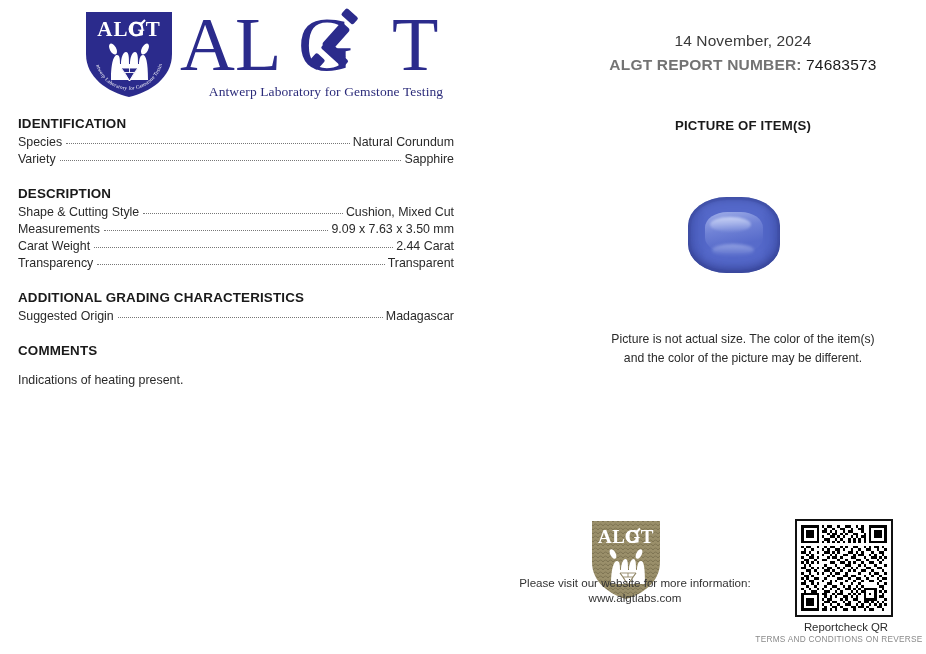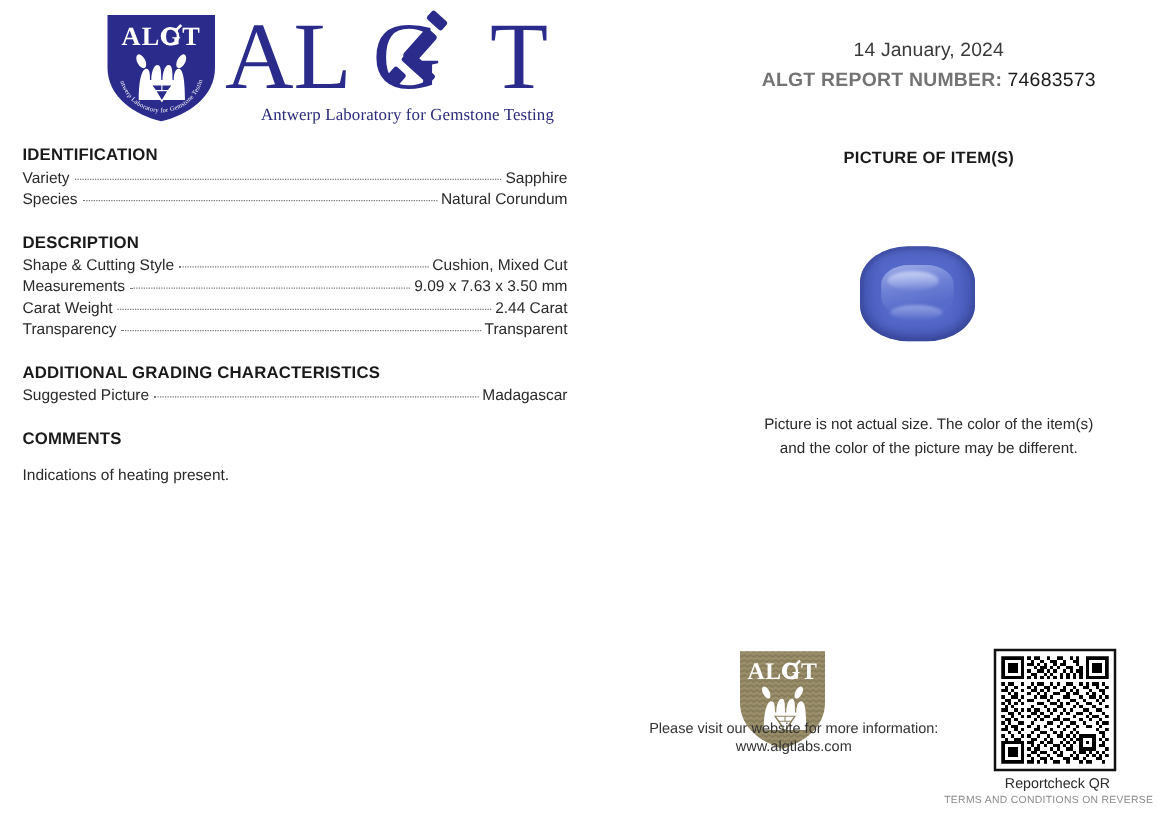--- a/index.html
+++ b/index.html
@@ -304,41 +304,41 @@
         <rect x="140" y="44" width="30" height="9" rx="2" transform="rotate(42 155 48)"></rect>
         <rect x="131" y="49" width="12" height="13" rx="2" transform="rotate(42 137 55)"></rect>
         <rect x="152" y="40" width="9" height="17" rx="2" transform="rotate(-48 156 48)"></rect>
       </g>
     </svg>
 
     <div id="tagline">Antwerp Laboratory for Gemstone Testing</div>
   </div>
 
   <div id="header-right">
-    <div id="report-date">14 January, 2024</div>
+    <div id="report-date">14 November, 2024</div>
     <div id="report-number-line">
       <span id="report-number-label">ALGT REPORT NUMBER:</span>
       <span id="report-number-value">74683573</span>
     </div>
   </div>
 </div>
 
 <div id="left-col">
 
   <div class="section">
     <div class="section-heading">IDENTIFICATION</div>
     <div class="row">
+      <span class="lbl">Species</span>
+      <span class="leader"></span>
+      <span class="val">Natural Corundum</span>
+    </div>
+    <div class="row">
       <span class="lbl">Variety</span>
       <span class="leader"></span>
       <span class="val">Sapphire</span>
-    </div>
-    <div class="row">
-      <span class="lbl">Species</span>
-      <span class="leader"></span>
-      <span class="val">Natural Corundum</span>
     </div>
   </div>
 
   <div class="section">
     <div class="section-heading">DESCRIPTION</div>
     <div class="row">
       <span class="lbl">Shape &amp; Cutting Style</span>
       <span class="leader"></span>
       <span class="val">Cushion, Mixed Cut</span>
     </div>
@@ -355,21 +355,21 @@
     <div class="row">
       <span class="lbl">Transparency</span>
       <span class="leader"></span>
       <span class="val">Transparent</span>
     </div>
   </div>
 
   <div class="section">
     <div class="section-heading">ADDITIONAL GRADING CHARACTERISTICS</div>
     <div class="row">
-      <span class="lbl">Suggested Picture</span>
+      <span class="lbl">Suggested Origin</span>
       <span class="leader"></span>
       <span class="val">Madagascar</span>
     </div>
   </div>
 
   <div class="section">
     <div class="section-heading" id="comments-heading">COMMENTS</div>
     <div id="comment-text">Indications of heating present.</div>
   </div>
 </div>

